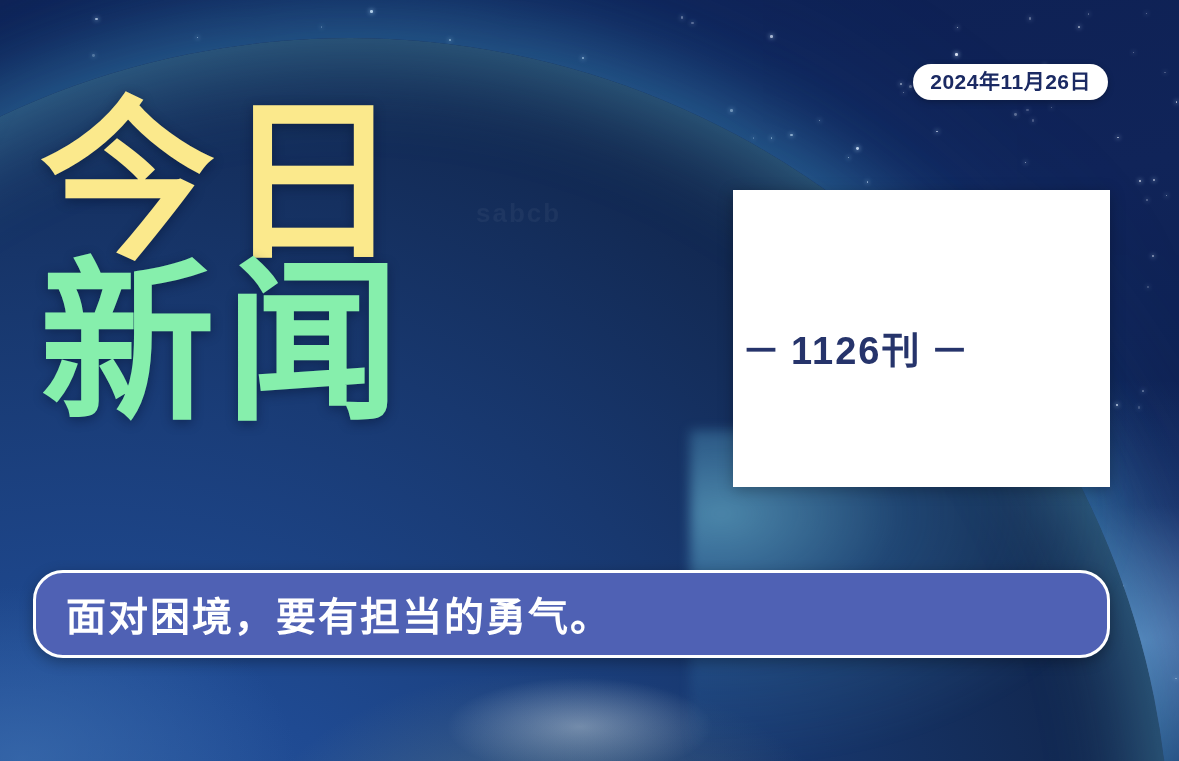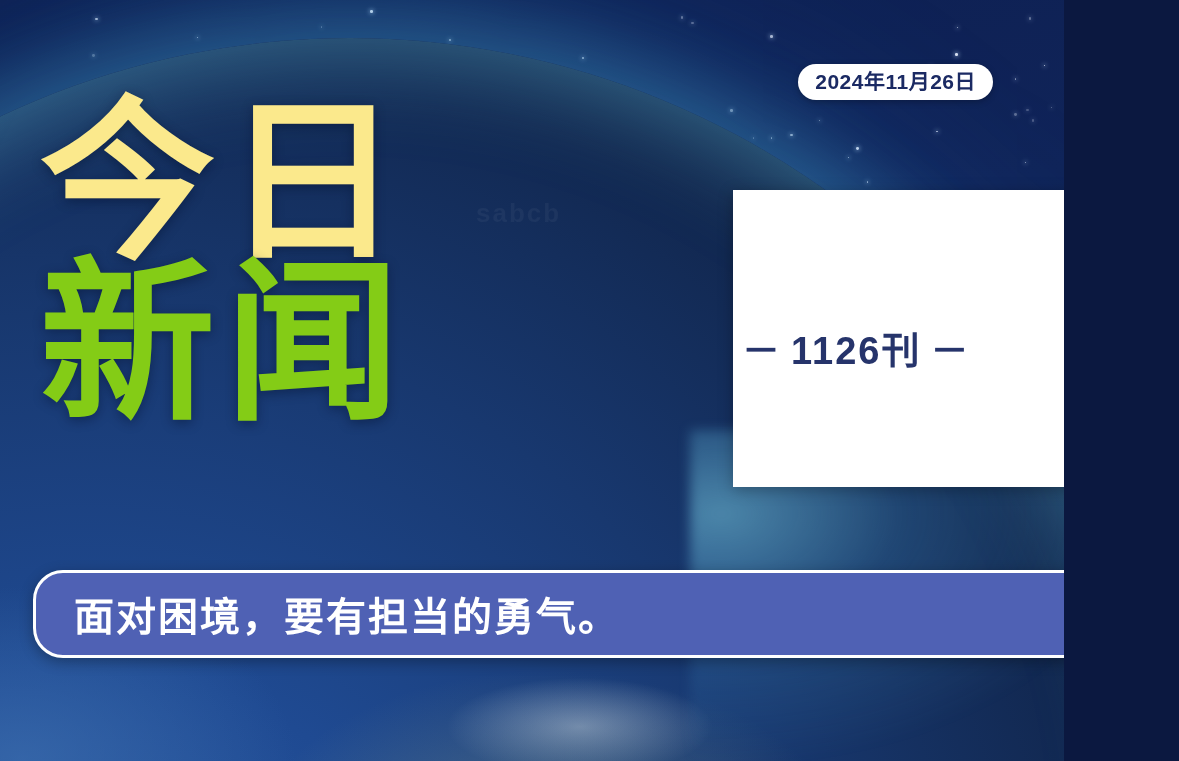--- a/index.html
+++ b/index.html
@@ -6,21 +6,21 @@
   * { margin:0; padding:0; box-sizing:border-box; }
   html, body {
     width:1179px; height:761px;
     overflow:hidden;
     background:#0b1840;
     font-family:"Liberation Sans","DejaVu Sans",sans-serif;
   }
 
   .poster{
     position:relative;
-    width:1064px; height:761px;
+    width:1179px; height:761px;
     overflow:hidden;
     background:#0f2257;
   }
 
   
   .space{
     position:absolute; inset:0;
     background:
       radial-gradient(ellipse 700px 420px at 97% 84%, rgba(150,185,245,.55) 0%, rgba(90,130,210,.18) 32%, rgba(0,0,0,0) 62%),
       radial-gradient(ellipse 1400px 900px at 12% 95%, rgba(24,56,120,.75) 0%, rgba(13,30,78,0) 62%),
@@ -111,21 +111,21 @@
     text-shadow:0 3px 12px rgba(5,16,45,.45);
   }
   .headline .l1{
     display:block;
     font-size:175px;
     color:#fbe98c;
   }
   .headline .l2{
     display:block;
     font-size:175px;
-    color:#84cc16;
+    color:#86efac;
     margin-top:-12px;
   }
 
   
   .tagline{
     position:absolute; left:742px; top:139px;
     white-space:nowrap;
     font-weight:bold;
     text-shadow:0 2px 8px rgba(5,16,45,.5);
   }
@@ -173,21 +173,21 @@
     left:33px; top:570px;
     width:1077px; height:88px;
     background:#4f61b4;
     border:3px solid #ffffff;
     border-radius:30px;
     display:flex;
     align-items:center;
     box-shadow:0 4px 14px rgba(0,0,0,.30);
   }
   .quote-text{
-    padding-left:38px;
+    padding-left:30px;
     color:#ffffff;
     font-size:40px;
     font-weight:bold;
     letter-spacing:2px;
     white-space:nowrap;
   }
 
   
   .watermark{
     position:absolute; left:476px; top:198px;

